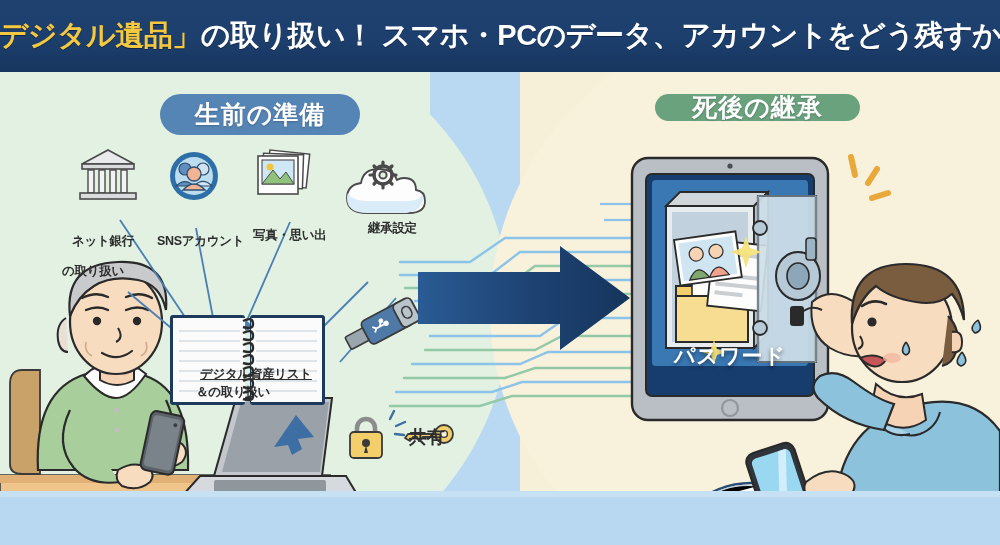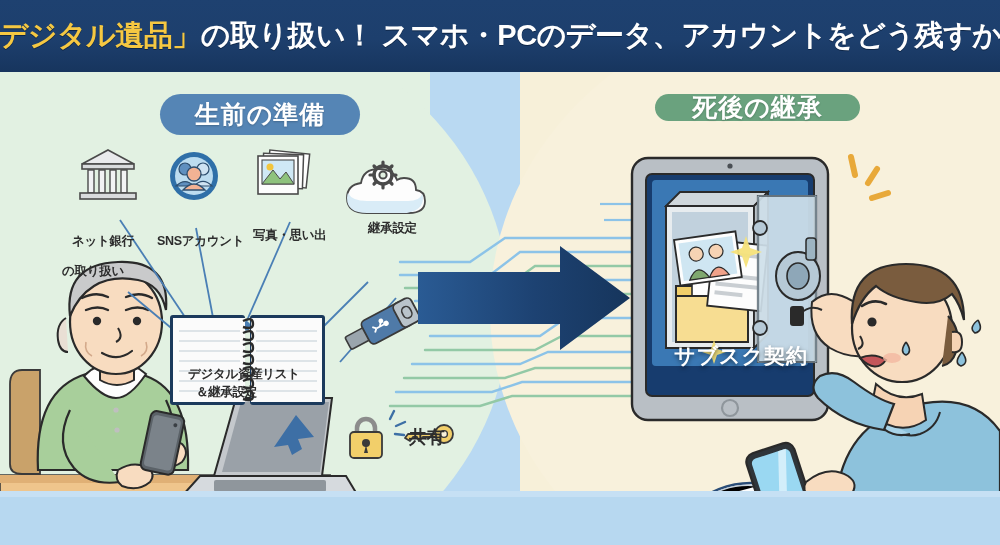--- a/index.html
+++ b/index.html
@@ -228,22 +228,22 @@
         <circle cx="38" cy="8" r="3.4" fill="#f7f0d9" stroke="#3a3a3a" stroke-width="1.4"></circle>
         <path d="M30 8 H2 l-3 4 l5 3 l3 -4 h4 l2 4 l4 -4 h13 z" fill="#f2cf6a" stroke="#3a3a3a" stroke-width="1.8" stroke-linejoin="round"></path>
       </g>
     </svg>
 
     <div class="lbl" style="left:72px;top:135px;">ネット銀行</div>
     <div class="lbl" style="left:157px;top:135px;">SNSアカウント</div>
     <div class="lbl" style="left:253px;top:129px;">写真・思い出</div>
     <div class="lbl" style="left:368px;top:122px;color:#2d2d2d;">継承設定</div>
     <div class="lbl" style="left:62px;top:165px;">の取り扱い</div>
-    <div class="lbl" style="left:188px;top:268px;">デジタル資産リスト</div>
-    <div class="lbl" style="left:196px;top:286px;">＆継承設定</div>
+    <div class="lbl" style="left:200px;top:268px;text-decoration:underline;">デジタル資産リスト</div>
+    <div class="lbl" style="left:196px;top:286px;">＆の取り扱い</div>
     <div class="lbl" style="left:409px;top:327px;font-size:18px;">共有</div>
 
     <svg class="layer layer-people" viewBox="0 0 1000 475">
 
       <path d="M0 405 H330 q-12 50 -70 62 H0 z" fill="#efc58c" stroke="#3a3a3a" stroke-width="1.6"></path>
       <rect x="0" y="405" width="300" height="8" fill="#e0b075"></rect>
 
       <path d="M22 300 q-12 0 -12 14 v80 q0 10 12 10 h18 v-104 z" fill="#c9a26a" stroke="#3a3a3a" stroke-width="1.8"></path>
 
       <path d="M38 400 q-4 -80 48 -96 q30 -9 60 2 q44 16 42 94 z" fill="#a8cf9b" stroke="#2a2a2a" stroke-width="2.2"></path>
@@ -373,21 +373,21 @@
         <path d="M714 270 l3 9 l9 3 l-9 3 l-3 9 l-3 -9 l-9 -3 l9 -3 z" opacity=".95"></path>
       </g>
 
       <g>
         <path d="M812 232 q14 -12 30 -6 q22 8 34 30 q8 14 2 26 q-24 10 -48 -4 q-22 -14 -18 -46 z" fill="#f8dcc0" stroke="#2a2a2a" stroke-width="2"></path>
         <path d="M800 244 q10 -10 22 -4" fill="none" stroke="#2a2a2a" stroke-width="2"></path>
         <rect x="790" y="236" width="14" height="20" rx="3" fill="#2a2a2a"></rect>
       </g>
     </svg>
 
-    <div style="position:absolute;left:674px;top:272px;z-index:24;color:#fff;font-size:21px;font-weight:bold;letter-spacing:1px;text-shadow:0 2px 4px rgba(0,0,0,.55);">サブスク契約</div>
+    <div style="position:absolute;left:674px;top:272px;z-index:24;color:#fff;font-size:21px;font-weight:bold;letter-spacing:1px;text-shadow:0 2px 4px rgba(0,0,0,.55);">パスワード</div>
 
     <svg class="layer layer-people" viewBox="0 0 1000 475" style="z-index:26">
 
       <path d="M836 475 q-10 -110 66 -136 q66 -22 98 22 v114 z" fill="#8dc2dc" stroke="#2a2a2a" stroke-width="2.2"></path>
 
       <path d="M886 352 q16 18 34 12 q16 -6 20 -22" fill="none" stroke="#2a2a2a" stroke-width="2"></path>
       <path d="M872 344 q14 26 38 20" fill="#a8d3e8" stroke="#2a2a2a" stroke-width="2"></path>
 
       <path d="M876 314 q22 20 46 10 l4 26 q-26 18 -56 -6 z" fill="#f6d3b4" stroke="#2a2a2a" stroke-width="2"></path>
 

